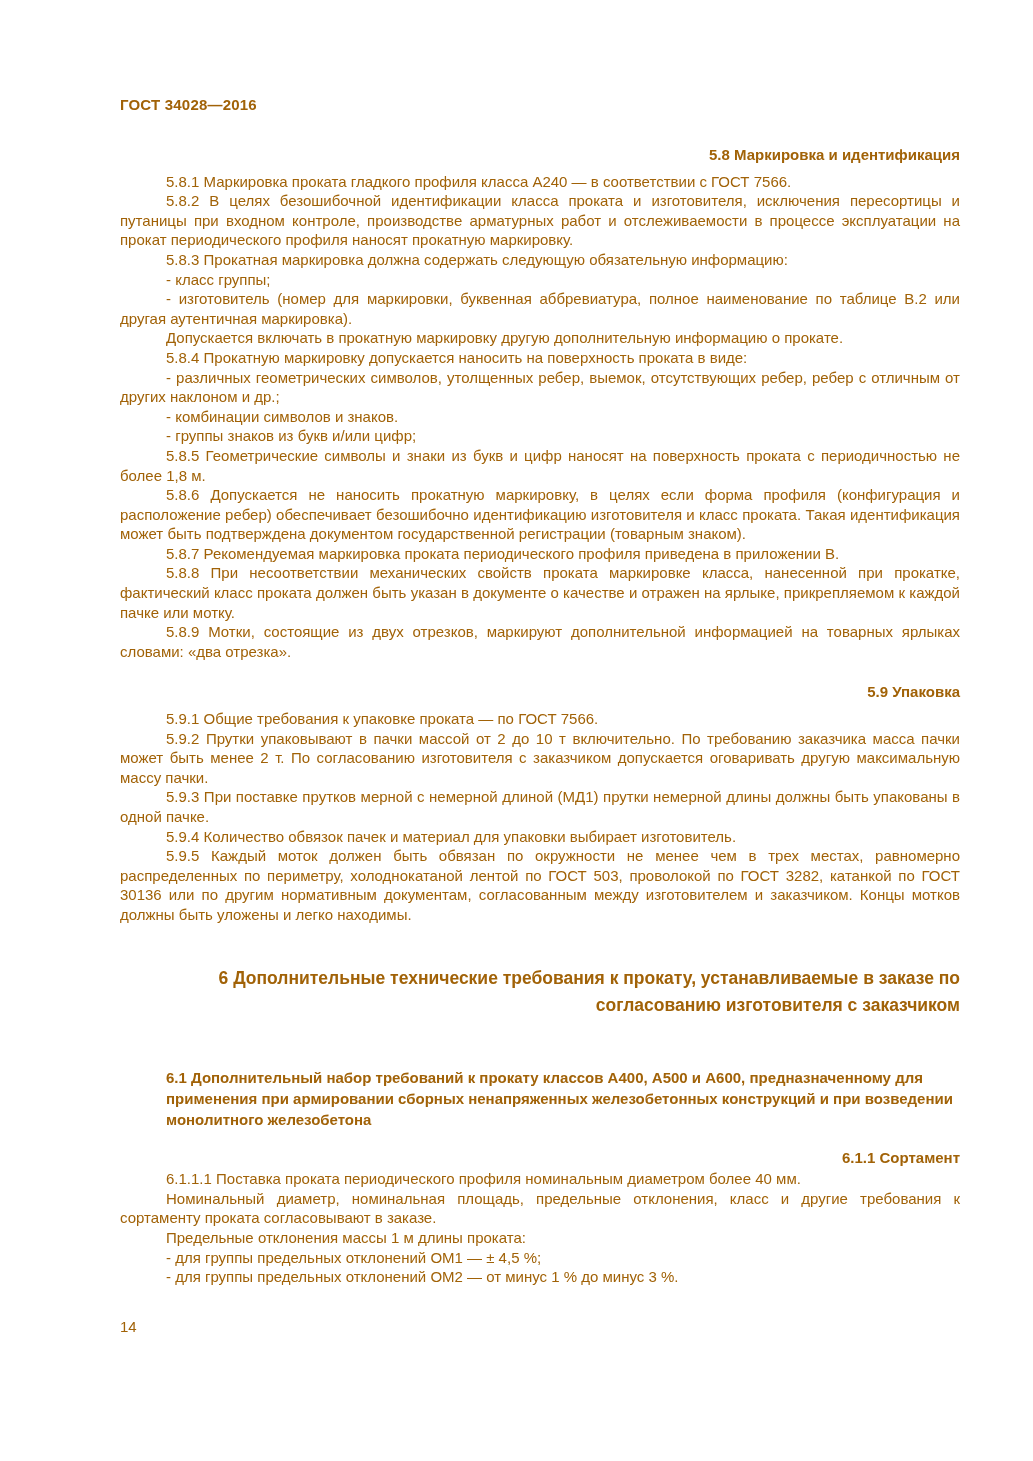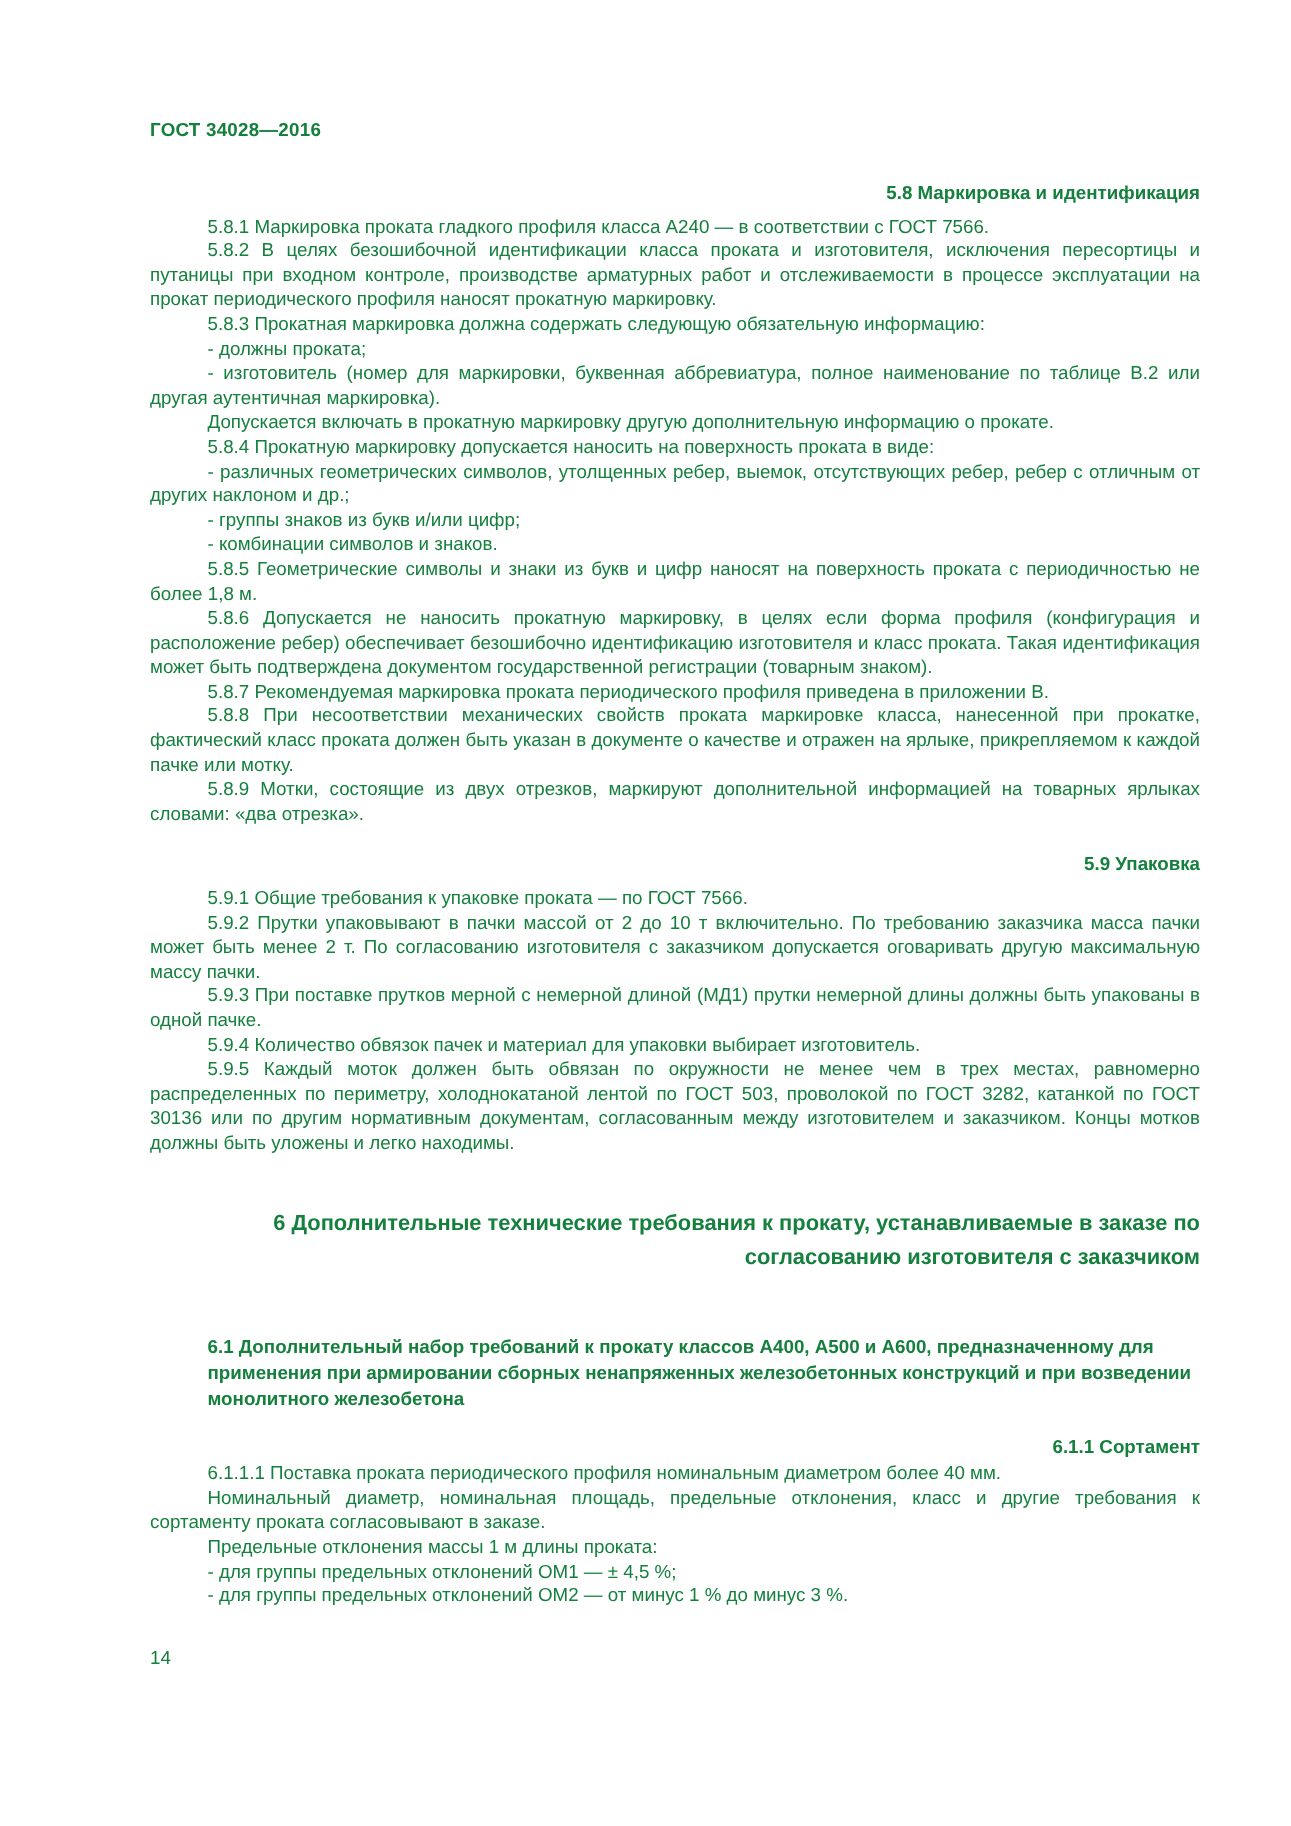--- a/index.html
+++ b/index.html
@@ -6,21 +6,21 @@
     margin: 0;
     padding: 0;
     background: #ffffff;
   }
   .page {
     position: relative;
     width: 1033px;
     height: 1461px;
     box-sizing: border-box;
     background: #ffffff;
-    color: #15803d;
+    color: #a16207;
     font-family: "Liberation Sans", sans-serif;
     padding: 96px 73px 0 120px;
     overflow: hidden;
   }
   .doc-header {
     font-size: 15px;
     font-weight: bold;
     margin: 0 0 32px 0;
     letter-spacing: 0.2px;
   }
@@ -67,27 +67,27 @@
 <body>
 
 <div class="page">
   <div class="doc-header">ГОСТ 34028—2016</div>
 
   <div class="body">
       <p class="h-sub">5.8 Маркировка и идентификация</p>
       <p class="para">5.8.1 Маркировка проката гладкого профиля класса А240 — в соответствии с ГОСТ 7566.</p>
       <p class="para">5.8.2 В целях безошибочной идентификации класса проката и изготовителя, исключения пересортицы и путаницы при входном контроле, производстве арматурных работ и отслеживаемости в процессе эксплуатации на прокат периодического профиля наносят прокатную маркировку.</p>
       <p class="para">5.8.3 Прокатная маркировка должна содержать следующую обязательную информацию:</p>
-      <p class="list">- должны проката;</p>
+      <p class="list">- класс группы;</p>
       <p class="list">- изготовитель (номер для маркировки, буквенная аббревиатура, полное наименование по таблице В.2 или другая аутентичная маркировка).</p>
       <p class="para">Допускается включать в прокатную маркировку другую дополнительную информацию о прокате.</p>
       <p class="para">5.8.4 Прокатную маркировку допускается наносить на поверхность проката в виде:</p>
       <p class="list">- различных геометрических символов, утолщенных ребер, выемок, отсутствующих ребер, ребер с отличным от других наклоном и др.;</p>
+      <p class="list">- комбинации символов и знаков.</p>
       <p class="list">- группы знаков из букв и/или цифр;</p>
-      <p class="list">- комбинации символов и знаков.</p>
       <p class="para">5.8.5 Геометрические символы и знаки из букв и цифр наносят на поверхность проката с периодичностью не более 1,8 м.</p>
       <p class="para">5.8.6 Допускается не наносить прокатную маркировку, в целях если форма профиля (конфигурация и расположение ребер) обеспечивает безошибочно идентификацию изготовителя и класс проката. Такая идентификация может быть подтверждена документом государственной регистрации (товарным знаком).</p>
       <p class="para">5.8.7 Рекомендуемая маркировка проката периодического профиля приведена в приложении В.</p>
       <p class="para">5.8.8 При несоответствии механических свойств проката маркировке класса, нанесенной при прокатке, фактический класс проката должен быть указан в документе о качестве и отражен на ярлыке, прикрепляемом к каждой пачке или мотку.</p>
       <p class="para">5.8.9 Мотки, состоящие из двух отрезков, маркируют дополнительной информацией на товарных ярлыках словами: «два отрезка».</p>
       <p class="h-sub">5.9 Упаковка</p>
       <p class="para">5.9.1 Общие требования к упаковке проката — по ГОСТ 7566.</p>
       <p class="para">5.9.2 Прутки упаковывают в пачки массой от 2 до 10 т включительно. По требованию заказчика масса пачки может быть менее 2 т. По согласованию изготовителя с заказчиком допускается оговаривать другую максимальную массу пачки.</p>
       <p class="para">5.9.3 При поставке прутков мерной с немерной длиной (МД1) прутки немерной длины должны быть упакованы в одной пачке.</p>
       <p class="para">5.9.4 Количество обвязок пачек и материал для упаковки выбирает изготовитель.</p>

